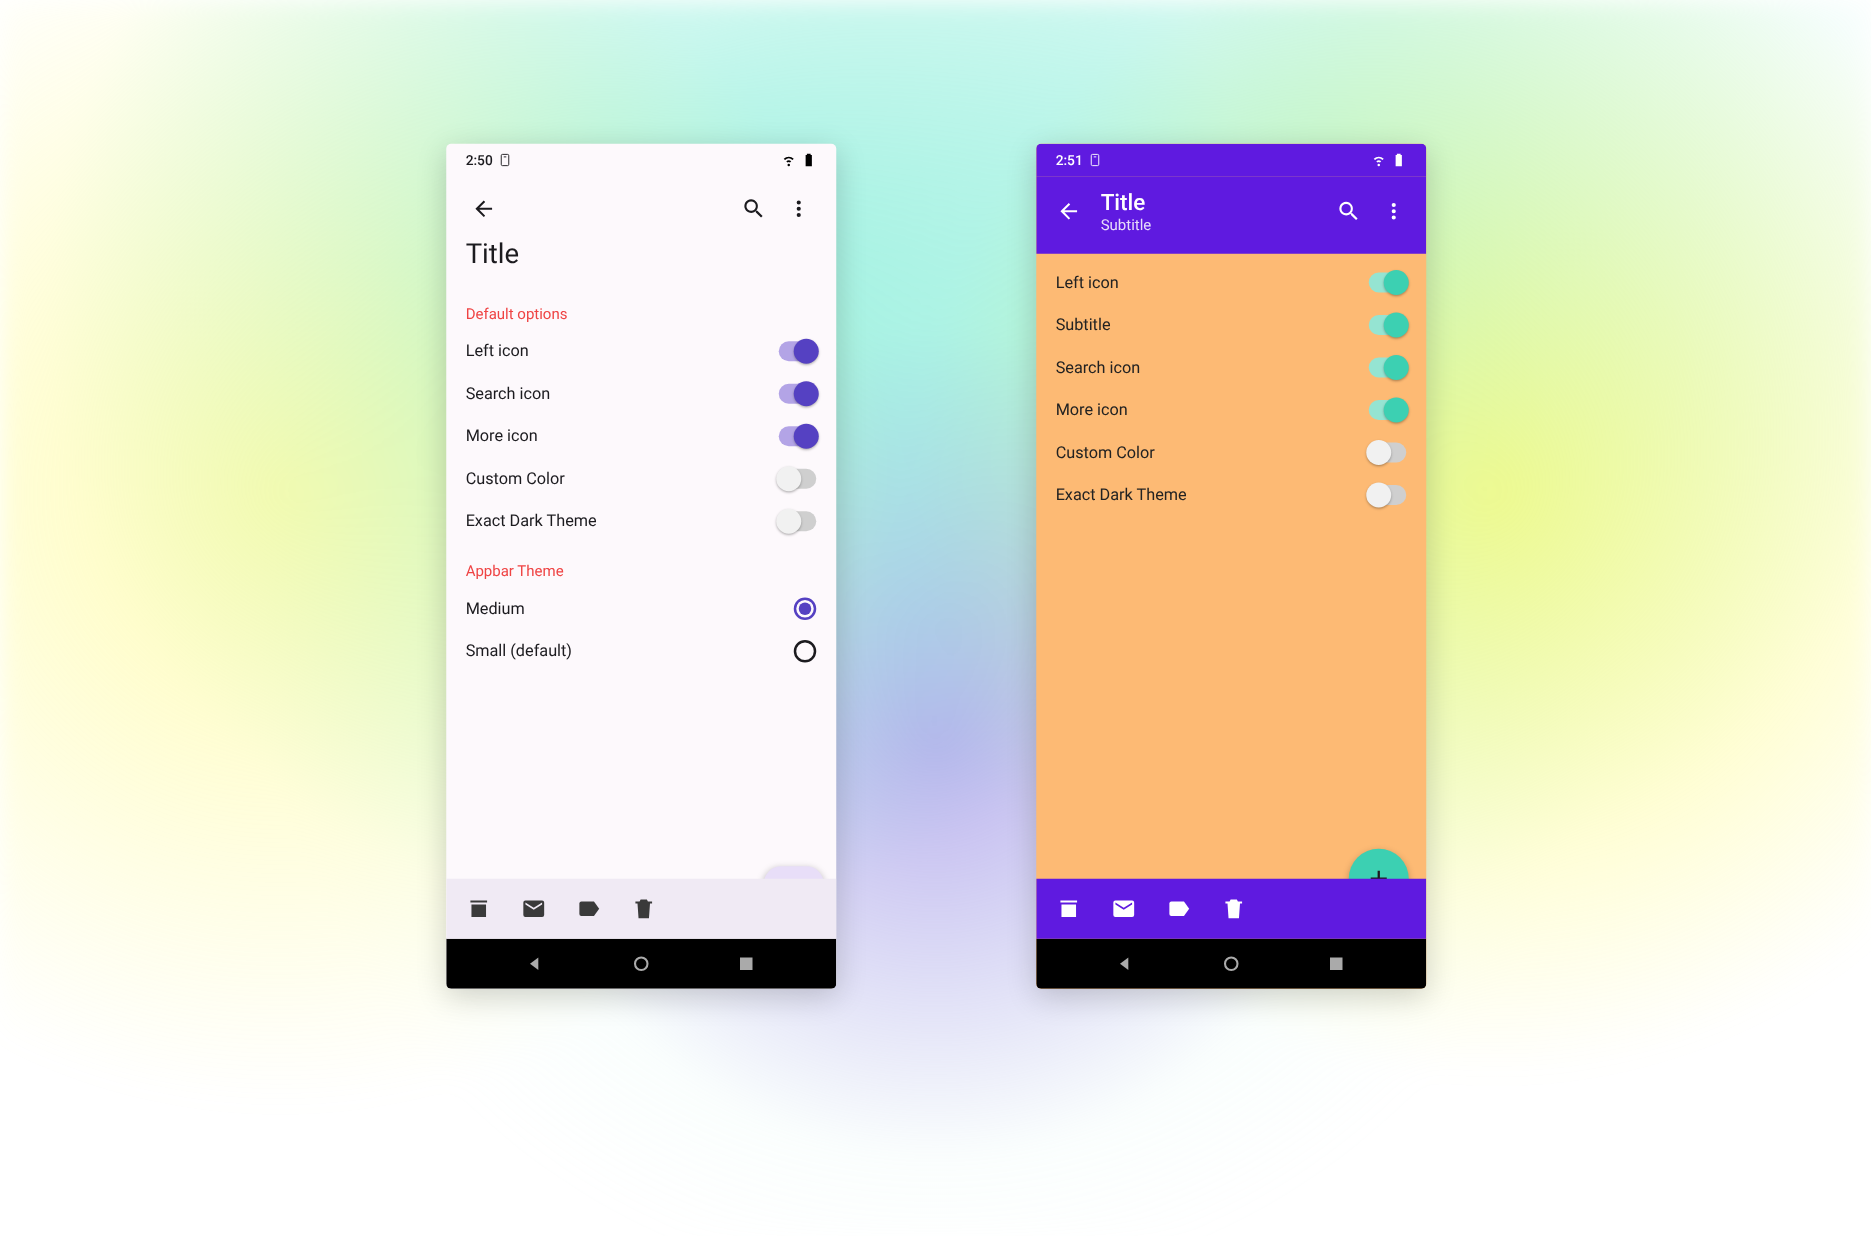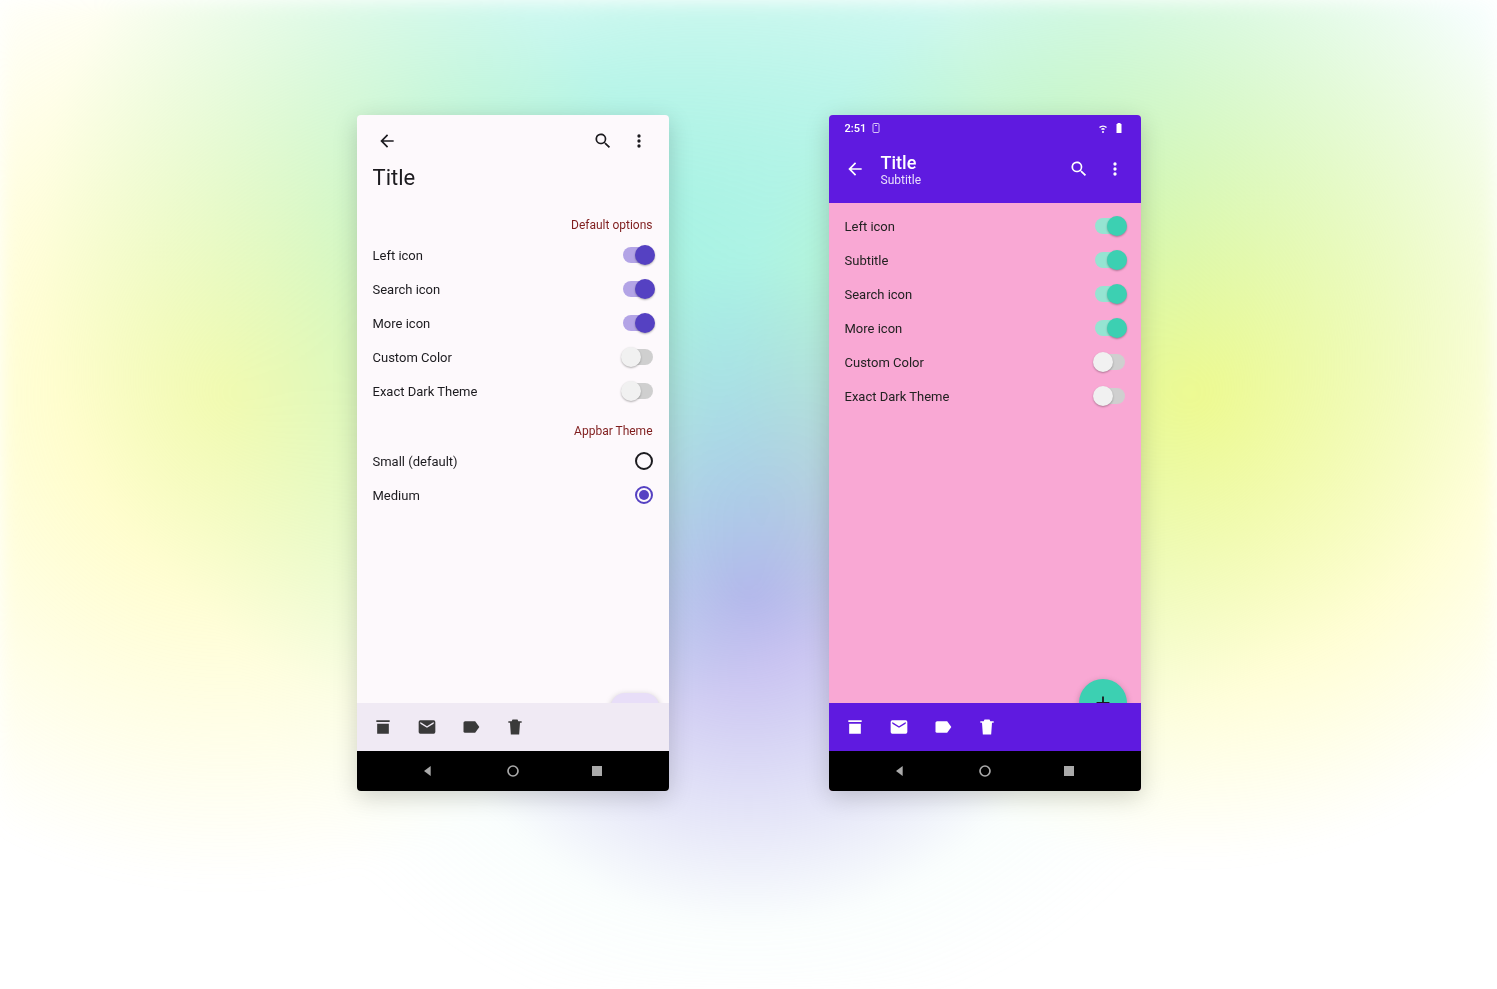--- a/index.html
+++ b/index.html
@@ -34,21 +34,21 @@
   .phone {
     width: 312px; height: 676px;
     border-radius: 4px;
     overflow: hidden;
     box-shadow: 0 6px 24px rgba(0,0,0,0.18);
     display: flex;
     flex-direction: column;
     background: #fdf9fc;
     position: relative;
   }
-  .phone.right { background: #f9a8d4; }
+  .phone.right { background: #fdba74; }
 
   .status-bar {
     height: 26px;
     display: flex;
     align-items: center;
     justify-content: space-between;
     padding: 0 16px;
     font-size: 11px;
     font-weight: 500;
     color: #1c1b1f;
@@ -84,24 +84,23 @@
   }
   .appbar2 .row { display: flex; align-items: center; height: 48px; }
   .appbar2 .titles { flex: 1; padding-left: 8px; }
   .appbar2 .title { font-size: 18px; font-weight: 500; }
   .appbar2 .subtitle { font-size: 12px; opacity: 0.85; }
 
   .scroll {
     flex: 1;
     overflow-y: auto;
     padding: 0 16px;
-    text-align: right;
   }
   .section-label {
-    font-size: 12px; color: #7f1d1d;
+    font-size: 12px; color: #ef4444;
     margin: 16px 0 6px 0;
   }
   .option-row {
     display: flex; align-items: center; justify-content: space-between;
     height: 34px;
     font-size: 13px; color: #1c1b1f;
   }
   .phone.right .option-row { color: #222; }
 
   .switch {
@@ -214,20 +213,36 @@
         <path d="M10 7h4" stroke="currentColor" stroke-width="1.5" fill="none"></path>
       </g>
   </defs>
 </svg>
 
 <div class="bg"></div>
 
 <div class="stage">
 
   <div class="phone left">
+    <div class="status-bar">
+      <div class="left-cluster">
+        <span>2:50</span>
+        <svg viewBox="0 0 24 24">
+            <use href="#i-box"></use>
+          </svg>
+      </div>
+      <div class="right-cluster">
+        <svg viewBox="0 0 24 24">
+            <use href="#i-wifi"></use>
+          </svg>
+        <svg viewBox="0 0 24 24">
+            <use href="#i-batt"></use>
+          </svg>
+      </div>
+    </div>
 
     <div class="appbar1">
       <div class="row">
         <span class="icon-btn">
           <svg viewBox="0 0 24 24">
               <use href="#i-back"></use>
             </svg>
         </span>
         <span style="display:flex">
           <span class="icon-btn">
@@ -265,26 +280,26 @@
             <span class="switch"></span>
           </div>
           <div class="option-row">
             <span>Exact Dark Theme</span>
             <span class="switch"></span>
           </div>
         </div>
       <div class="section-label">Appbar Theme</div>
       <div id="left-modes">
           <div class="option-row">
+            <span>Medium</span>
+            <span class="radio sel"></span>
+          </div>
+          <div class="option-row">
             <span>Small (default)</span>
             <span class="radio"></span>
-          </div>
-          <div class="option-row">
-            <span>Medium</span>
-            <span class="radio sel"></span>
           </div>
         </div>
     </div>
 
     <span class="fab">
       <svg viewBox="0 0 24 24" width="22" height="22">
           <use href="#i-plus"></use>
         </svg>
     </span>
 

